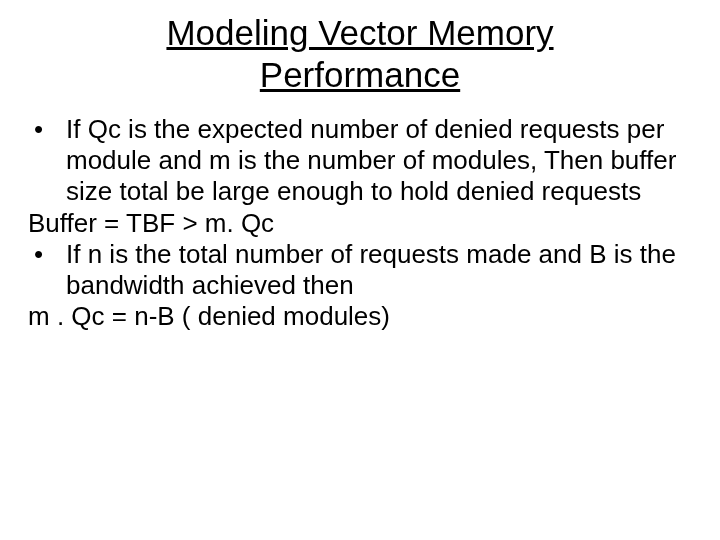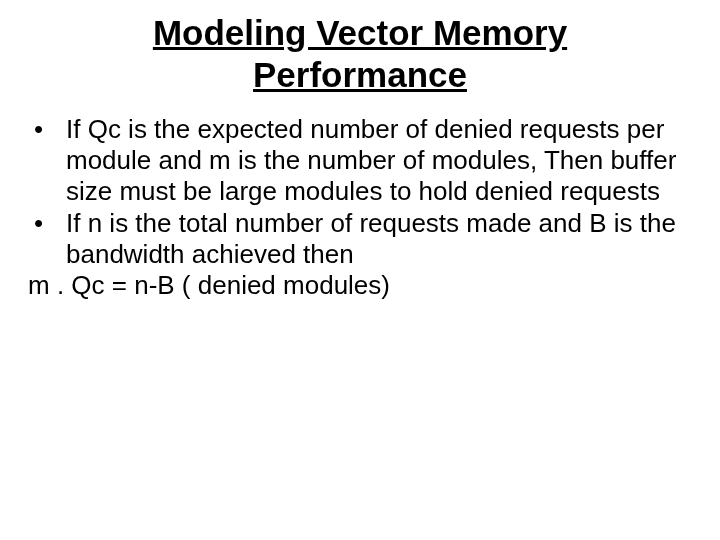--- a/index.html
+++ b/index.html
@@ -7,21 +7,21 @@
       width: 720px;
       height: 540px;
       background: #ffffff;
       font-family: Arial, Helvetica, sans-serif;
       color: #000000;
       padding: 12px 28px;
       overflow: hidden;
     }
     .title {
       font-size: 35px;
-      font-weight: bold;
+      font-weight: normal;
       text-decoration: underline;
       text-align: center;
       line-height: 1.2;
       margin-bottom: 18px;
       padding: 0 40px;
     }
     .content {
       font-size: 26px;
       line-height: 1.2;
     }
@@ -44,23 +44,24 @@
   </style>
 </head>
 <body>
 
 <div class="title">Modeling Vector Memory Performance</div>
 
 <div class="content">
 
   <div class="bullet-row">
     <div class="bullet-marker">•</div>
-    <div class="bullet-text">If Qc is the expected number of denied requests per module and m is the number of modules, Then buffer size must be large modules to hold denied requests</div>
+    <div class="bullet-text">If Qc is the expected number of denied requests per module and m is the number of modules, Then buffer size total be large enough to hold denied requests</div>
   </div>
 
+  <div class="plain-line">Buffer = TBF &gt; m. Qc</div>
 
   <div class="bullet-row">
     <div class="bullet-marker">•</div>
     <div class="bullet-text">If n is the total number of requests made and B is the bandwidth achieved then</div>
   </div>
 
   <div class="plain-line">m . Qc = n-B ( denied modules)</div>
 
 </div>
 

